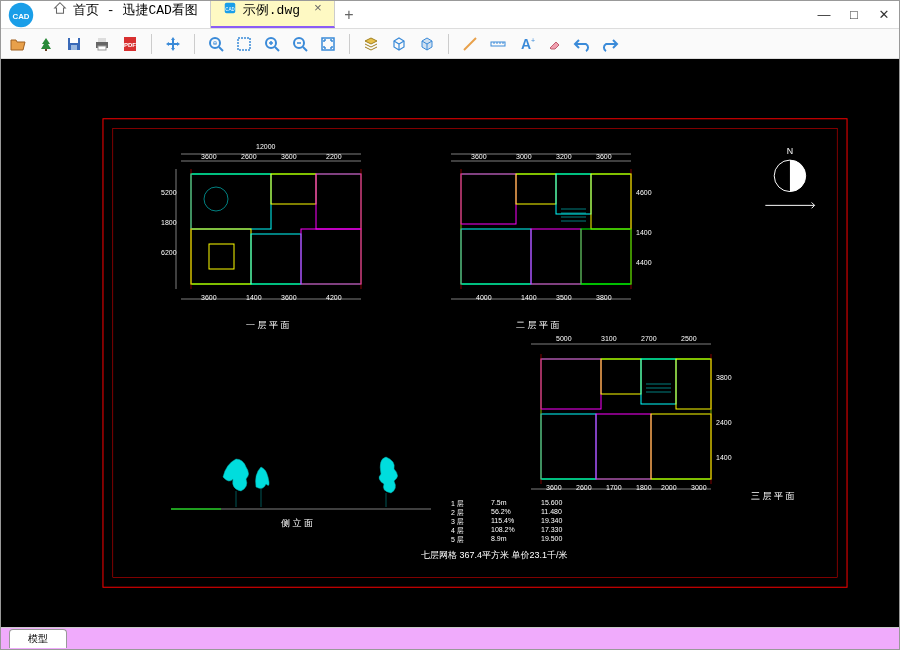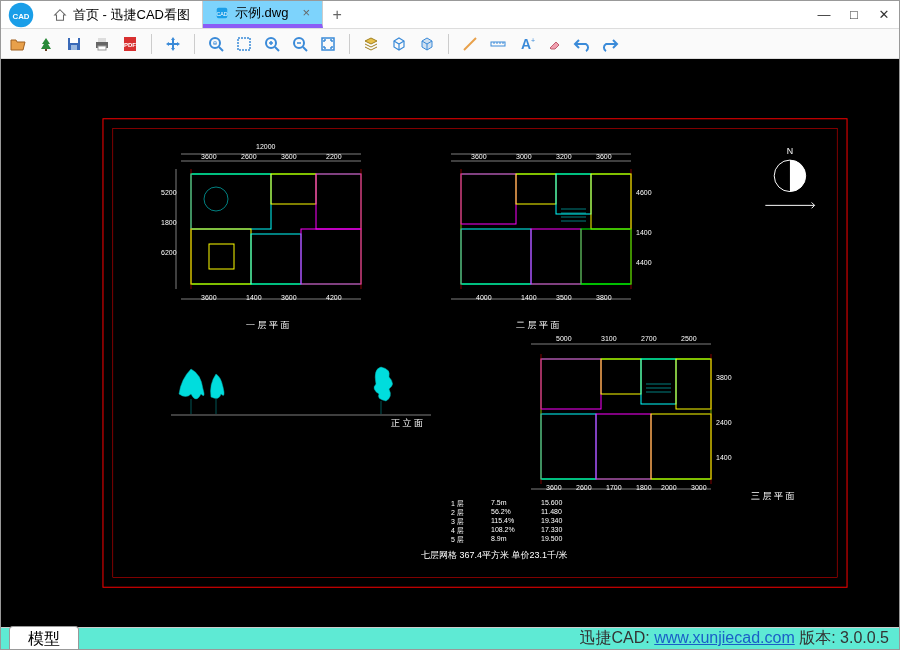--- a/index.html
+++ b/index.html
@@ -1,33 +1,33 @@
 <!DOCTYPE html>
 <html><head>
 <meta charset="utf-8">
 <style>
 * { margin: 0; padding: 0; box-sizing: border-box; }
 body { font-family: "Microsoft YaHei", sans-serif; font-size: 12px; background: #fff; width: 900px; height: 650px; overflow: hidden; border: 1px solid #999; position: relative; }
 .titlebar { height: 28px; background: #fff; display: flex; align-items: stretch; border-bottom: 1px solid #ddd; }
 .app-logo { width: 40px; display: flex; align-items: center; justify-content: center; }
 .app-logo svg { width: 28px; height: 28px; }
-.tab { display: flex; align-items: center; padding: 0 12px; border-right: 1px solid #ccc; font-size: 13px; gap: 6px; }
+.tab { display: flex; padding: 0 12px; border-right: 1px solid #ccc; font-size: 13px; gap: 6px; font-family: Liberation Mono, monospace; }
 .tab.home { background: #fff; }
-.tab.active { background: #7dd3fc; border-bottom: 4px solid #8b5cf6; }
+.tab.active { background: #fef9c3; border-bottom: 2px solid #8b5cf6; }
 .tab .tab-icon { width: 14px; height: 14px; display: inline-block; }
 .tab-close { margin-left: 8px; color: #666; cursor: pointer; }
 .tab-add { width: 28px; display: flex; align-items: center; justify-content: center; color: #666; font-size: 16px; cursor: pointer; }
 .win-controls { margin-left: auto; display: flex; }
 .win-btn { width: 30px; display: flex; align-items: center; justify-content: center; cursor: pointer; color: #333; font-size: 13px; }
 .toolbar { height: 30px; background: #fafafa; border-bottom: 1px solid #ddd; display: flex; align-items: center; padding: 0 6px; gap: 6px; }
 .tool-btn { width: 22px; height: 22px; display: flex; align-items: center; justify-content: center; cursor: pointer; border-radius: 2px; }
 .tool-sep { width: 1px; height: 20px; background: #ccc; margin: 0 4px; }
 .canvas-area { position: absolute; top: 58px; bottom: 22px; left: 0; right: 0; background: #000; overflow: hidden; }
 .drawing { position: absolute; top: 50px; left: 100px; right: 50px; bottom: 30px; }
-.footer { position: absolute; bottom: 0; left: 0; right: 0; height: 22px; background: #5eead4; border-top: 1px solid #ccc; display: flex; align-items: center; font-size: 16px; }
+.footer { position: absolute; bottom: 0; left: 0; right: 0; height: 22px; background: #f0abfc; border-top: 1px solid #ccc; display: flex; align-items: center; font-size: 10px; }
 .model-tab { background: #fff; border: 1px solid #999; border-bottom: none; padding: 2px 18px; margin-left: 8px; border-radius: 4px 4px 0 0; }
 .footer-right { margin-left: auto; margin-right: 10px; color: #333; }
 .footer-right a { color: #1a5fc7; text-decoration: underline; }
 .floorplan { position: absolute; }
 .dim-text { color: #fff; font-size: 7px; position: absolute; white-space: nowrap; }
 .label-text { color: #fff; font-size: 9px; position: absolute; white-space: nowrap; }
 </style>
 </head>
 <body>
 
@@ -305,32 +305,33 @@
       <span class="dim-text" style="top:125px;left:215px">1400</span>
       <span class="dim-text" style="top:155px;left:45px">3600</span>
       <span class="dim-text" style="top:155px;left:75px">2600</span>
       <span class="dim-text" style="top:155px;left:105px">1700</span>
       <span class="dim-text" style="top:155px;left:135px">1800</span>
       <span class="dim-text" style="top:155px;left:160px">2000</span>
       <span class="dim-text" style="top:155px;left:190px">3000</span>
       <span class="label-text" style="top:161px;left:250px">三 层 平 面</span>
     </div>
 
-    <div class="floorplan" style="left:50px;top:250px;width:300px;height:70px">
-      <svg width="300" height="70" viewBox="0 0 300 70">
+
+    <div class="floorplan" style="left:50px;top:340px;width:300px;height:80px">
+      <svg width="300" height="80" viewBox="0 0 300 80">
         <g fill="#0dd" stroke="#0aa" stroke-width="0.5">
-          <path d="M40 10 Q30 20 28 35 Q35 40 40 35 Q45 45 50 35 Q55 40 52 30 Q50 15 40 10 M40 40 L40 55"></path>
-          <path d="M65 15 Q58 25 60 38 Q68 42 70 35 Q75 40 72 28 Q70 18 65 15 M65 40 L65 55"></path>
-          <path d="M230 8 Q222 10 225 25 Q220 30 228 35 Q225 40 235 42 Q242 38 238 30 Q245 25 238 18 Q240 10 230 8 M230 42 L230 55"></path>
+          <path d="M85 10 Q75 15 72 28 Q78 35 82 30 Q80 40 90 42 Q98 38 95 30 Q100 25 95 18 Q92 10 85 10 M85 42 L85 58"></path>
+          <path d="M110 18 Q103 25 105 38 Q112 42 115 35 Q120 40 117 28 Q115 20 110 18 M110 40 L110 58"></path>
+          <path d="M235 8 Q227 10 230 25 Q225 30 233 35 Q230 42 240 44 Q247 40 243 32 Q250 27 243 20 Q245 12 235 8 M235 44 L235 58"></path>
         </g>
-        <line x1="20" y1="56" x2="280" y2="56" stroke="#fff" stroke-width="0.5"></line>
-      </svg>
-      <span class="label-text" style="top:58px;left:240px">正 立 面</span>
-    </div>
-
+        <line x1="20" y1="60" x2="280" y2="60" stroke="#fff" stroke-width="0.5"></line>
+        <line x1="20" y1="60" x2="70" y2="60" stroke="#0f0" stroke-width="1"></line>
+      </svg>
+      <span class="label-text" style="top:68px;left:130px">侧 立 面</span>
+    </div>
 
     <div class="floorplan" style="left:350px;top:390px;width:260px;height:60px">
       <span class="dim-text" style="top:0;left:0">1 层</span>
         <span class="dim-text" style="top:0;left:40px">7.5m</span>
         <span class="dim-text" style="top:0;left:90px">15.600</span>
       <span class="dim-text" style="top:9px;left:0">2 层</span>
         <span class="dim-text" style="top:9px;left:40px">56.2%</span>
         <span class="dim-text" style="top:9px;left:90px">11.480</span>
       <span class="dim-text" style="top:18px;left:0">3 层</span>
         <span class="dim-text" style="top:18px;left:40px">115.4%</span>
@@ -341,16 +342,13 @@
       <span class="dim-text" style="top:36px;left:0">5 层</span>
         <span class="dim-text" style="top:36px;left:40px">8.9m</span>
         <span class="dim-text" style="top:36px;left:90px">19.500</span>
       <span class="label-text" style="top:50px;left:-30px">七层网格  367.4平方米  单价23.1千/米</span>
     </div>
   </div>
 </div>
 
 <div class="footer">
   <div class="model-tab">模型</div>
-  <div class="footer-right">
-    <span>迅捷CAD: </span><a href="#">www.xunjiecad.com</a><span> 版本: </span><span>3.0.0.5</span>
-  </div>
 </div>
 
 </body></html>

